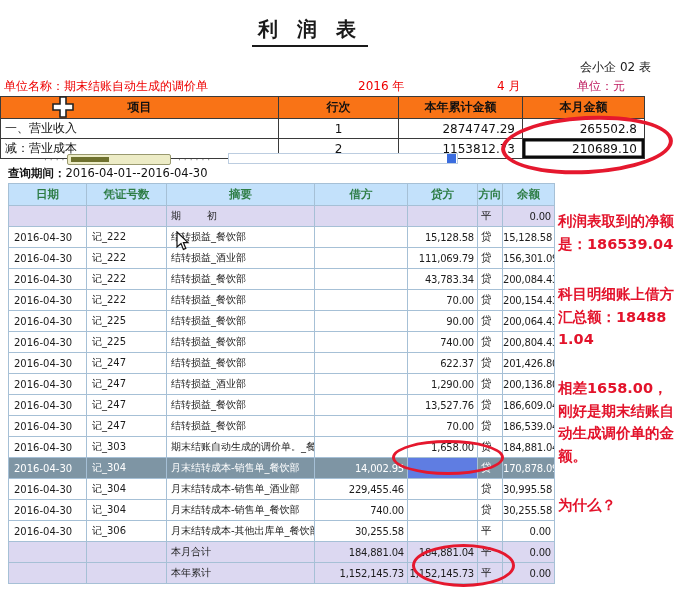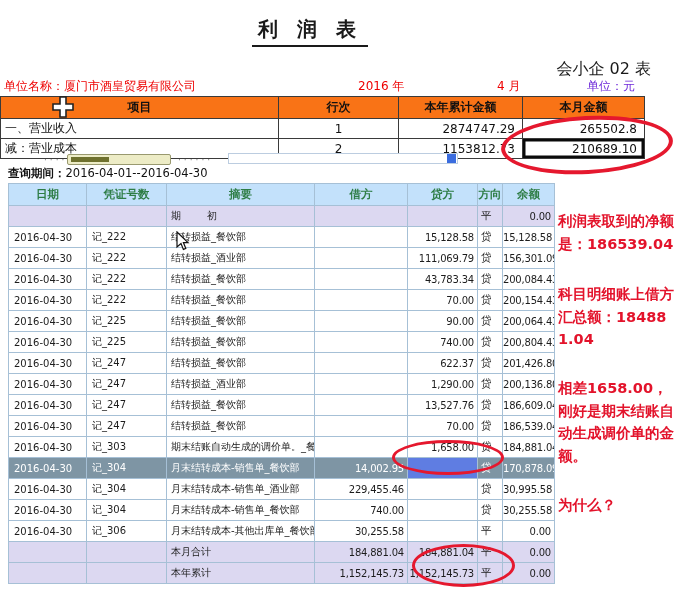--- a/index.html
+++ b/index.html
@@ -8,26 +8,26 @@
     position:relative; width:675px; height:589px; overflow:hidden;
     background:#ffffff; font-family:"DejaVu Sans","Liberation Sans",sans-serif;
     color:#111;
   }
   
   .report-title-wrap { position:absolute; top:16px; left:0; width:620px; text-align:center; }
   .report-title {
     display:inline-block; font-size:20px; font-weight:bold; letter-spacing:6px;
     color:#1a1a1a; border-bottom:2px solid #1a1a1a; padding:0 6px 2px 6px;
   }
-  .form-no { position:absolute; top:59px; right:24px; font-size:16px; color:#1a1a1a; }
+  .form-no { position:absolute; top:59px; right:24px; font-size:12px; color:#1a1a1a; }
   .unit-line { position:absolute; top:78px; left:0; width:650px; height:16px; font-size:12px; }
   .unit-name  { position:absolute; left:4px;  color:#ee0000; }
   .unit-year  { position:absolute; left:358px; color:#ee0000; }
   .unit-month { position:absolute; left:497px; color:#ee0000; }
-  .unit-yuan  { position:absolute; right:15px; color:#6d28d9; }
+  .unit-yuan  { position:absolute; right:25px; color:#be185d; }
   
   .profit-table {
     position:absolute; top:96px; left:0; width:644px;
     border-collapse:collapse; table-layout:fixed; font-size:12px;
   }
   .profit-table col.pc1{width:278px}.profit-table col.pc2{width:120px}
   .profit-table col.pc3{width:124px}.profit-table col.pc4{width:122px}
   .profit-table th, .profit-table td { border:1px solid #3a3a3a; overflow:hidden; white-space:nowrap; }
   .profit-table th { height:22px; font-weight:bold; text-align:center; background:#f97316; }
   .profit-table td { height:20px; }
@@ -101,21 +101,21 @@
 <body>
 
 <div class="page">
 
   <div class="report-title-wrap">
     <span class="report-title">利 润 表</span>
   </div>
   <div class="form-no">会小企 02 表</div>
 
   <div class="unit-line">
-    <span class="unit-name">单位名称：厦门市酒皇贸易有限公司</span>
+    <span class="unit-name">单位名称：期末结账自动生成的调价单</span>
     <span class="unit-year">2016 年</span>
     <span class="unit-month">4 月</span>
     <span class="unit-yuan">单位：元</span>
   </div>
 
   <table class="profit-table">
     <colgroup>
         <col class="pc1">
         <col class="pc2">
         <col class="pc3">

